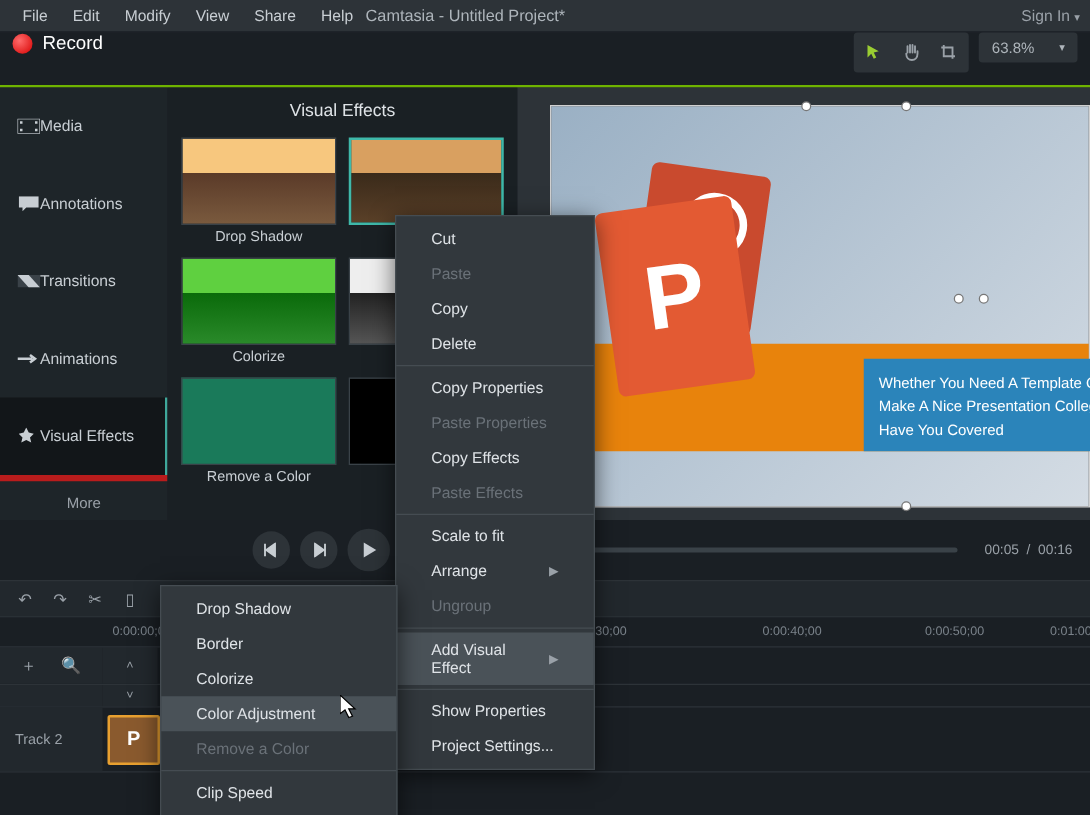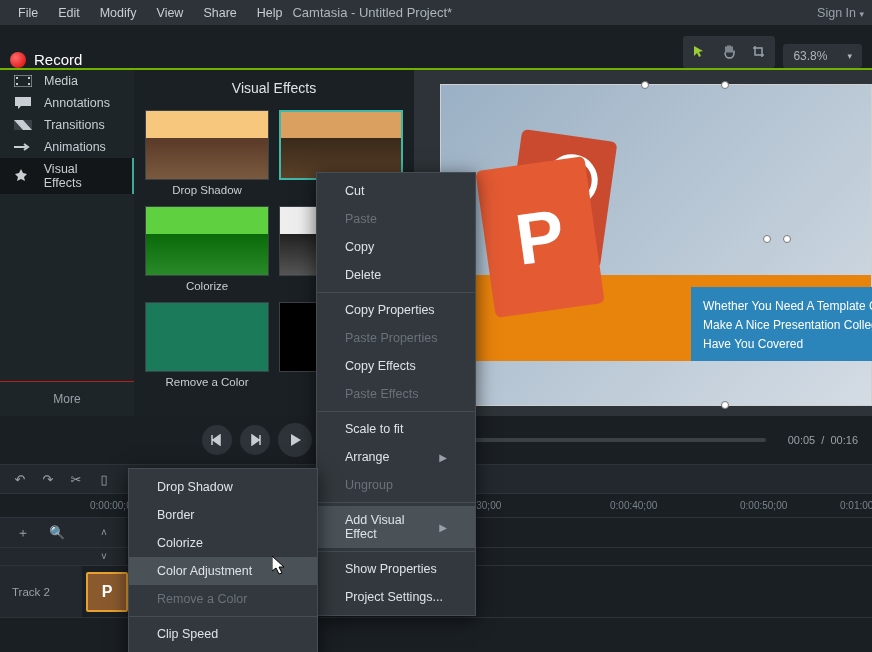--- a/index.html
+++ b/index.html
@@ -1,34 +1,34 @@
 <!DOCTYPE html>
 <html><head>
 <meta charset="utf-8">
 <style>
 *{margin:0;padding:0;box-sizing:border-box;font-family:"Segoe UI",Arial,sans-serif;user-select:none}
 body{background:#1a1f24;color:#c8ced3;font-size:13px;width:872px;height:652px;overflow:hidden;position:relative}
 .menubar{height:26px;background:#2d3338;display:flex;align-items:center;padding:0 8px;border-bottom:1px solid #1a1f24}
 .menubar .menu-item{padding:4px 10px;cursor:pointer;font-size:12.5px}
 .menubar .title{flex:1;text-align:left;color:#aeb5bb;font-size:13px}
 .menubar .signin{color:#9aa1a8;font-size:12.5px;cursor:pointer}
-.toolbar{height:44px;background:#1a1f24;display:flex;align-items:flex-end;padding:0 10px;border-bottom:2px solid #6fb300}
+.toolbar{height:44px;background:#1a1f24;display:flex;align-items:flex-start;padding:0 10px;border-bottom:2px solid #6fb300}
 .record{display:flex;align-items:center;gap:8px;font-size:15px;color:#fff}
 .record-dot{width:16px;height:16px;border-radius:50%;background:radial-gradient(circle at 35% 35%,#ff6b6b,#d60000)}
 .toolbar-spacer{flex:1}
 .tool-group{display:flex;align-items:center;gap:2px;background:#2d3338;border-radius:3px;padding:2px}
 .tool-btn{width:28px;height:28px;display:flex;align-items:center;justify-content:center;cursor:pointer;color:#9aa1a8}
 .tool-btn.active{color:#9acd32}
 .zoom{margin-left:8px;background:#2d3338;border-radius:3px;padding:5px 10px;display:flex;align-items:center;gap:20px;font-size:12px;color:#aeb5bb;cursor:pointer}
 .main{display:flex;height:calc(100% - 26px - 44px - 236px)}
 .sidebar{width:134px;background:#1e2529;display:flex;flex-direction:column}
-.side-item{display:flex;align-items:center;gap:12px;padding:4px 14px;cursor:pointer;font-size:12.5px;color:#c8ced3;border-right:2px solid transparent}
+.side-item{display:flex;align-items:center;gap:0;padding:24px 14px;cursor:pointer;font-size:12.5px;color:#c8ced3;border-right:2px solid transparent}
 .side-item.active{background:#121619;border-right:2px solid #3fa89b}
 .side-icon{width:18px;height:14px;display:flex;align-items:center;justify-content:center}
-.more{text-align:center;padding:10px;font-size:12px;color:#9aa1a8;cursor:pointer;border-top:1px solid #b91c1c}
+.more{text-align:center;padding:10px;font-size:12px;color:#9aa1a8;cursor:pointer;border-top:5px solid #b91c1c}
 .effects-panel{width:280px;background:#1a2024;display:flex;flex-direction:column}
 .effects-title{text-align:center;padding:10px;font-size:14px;color:#dfe3e7}
 .effects-grid{display:grid;grid-template-columns:1fr 1fr;gap:10px 8px;padding:4px 10px;overflow:hidden}
 .effect-item{display:flex;flex-direction:column;align-items:center;gap:4px;cursor:pointer}
 .effect-thumb{width:124px;height:70px;border:1px solid #3a4248;background:#333}
 .effect-thumb.sel{border:2px solid #3fb8a9}
 .effect-label{font-size:11.5px;color:#c8ced3}
 .canvas-area{flex:1;background:#2d3338;position:relative;overflow:hidden}
 .canvas{position:absolute;left:26px;top:14px;right:0;bottom:10px;background:linear-gradient(135deg,#9ab0c4,#d4dce4);border:1px solid #d0d0d0}
 .handle{position:absolute;width:8px;height:8px;border:1px solid #777;background:#fff;border-radius:50%}

